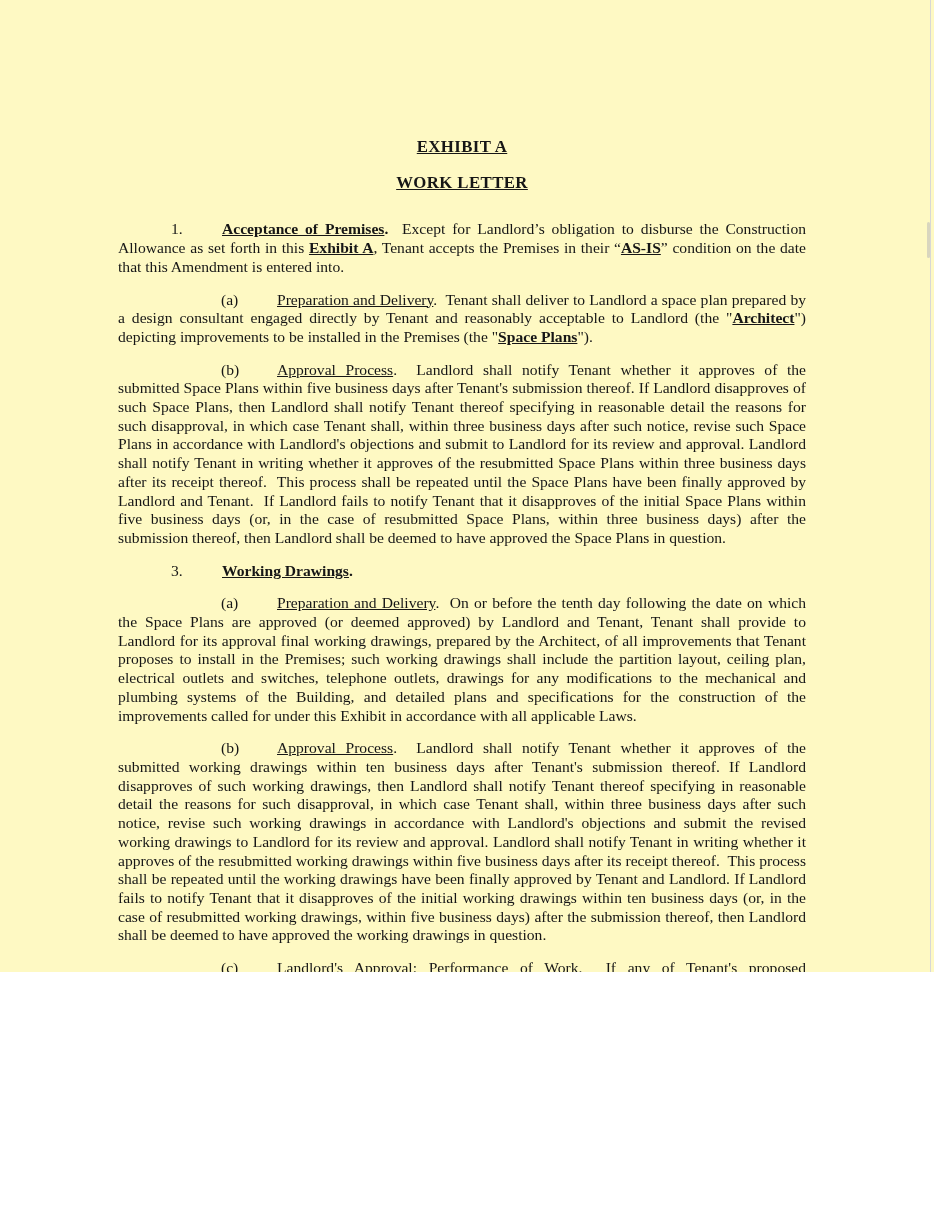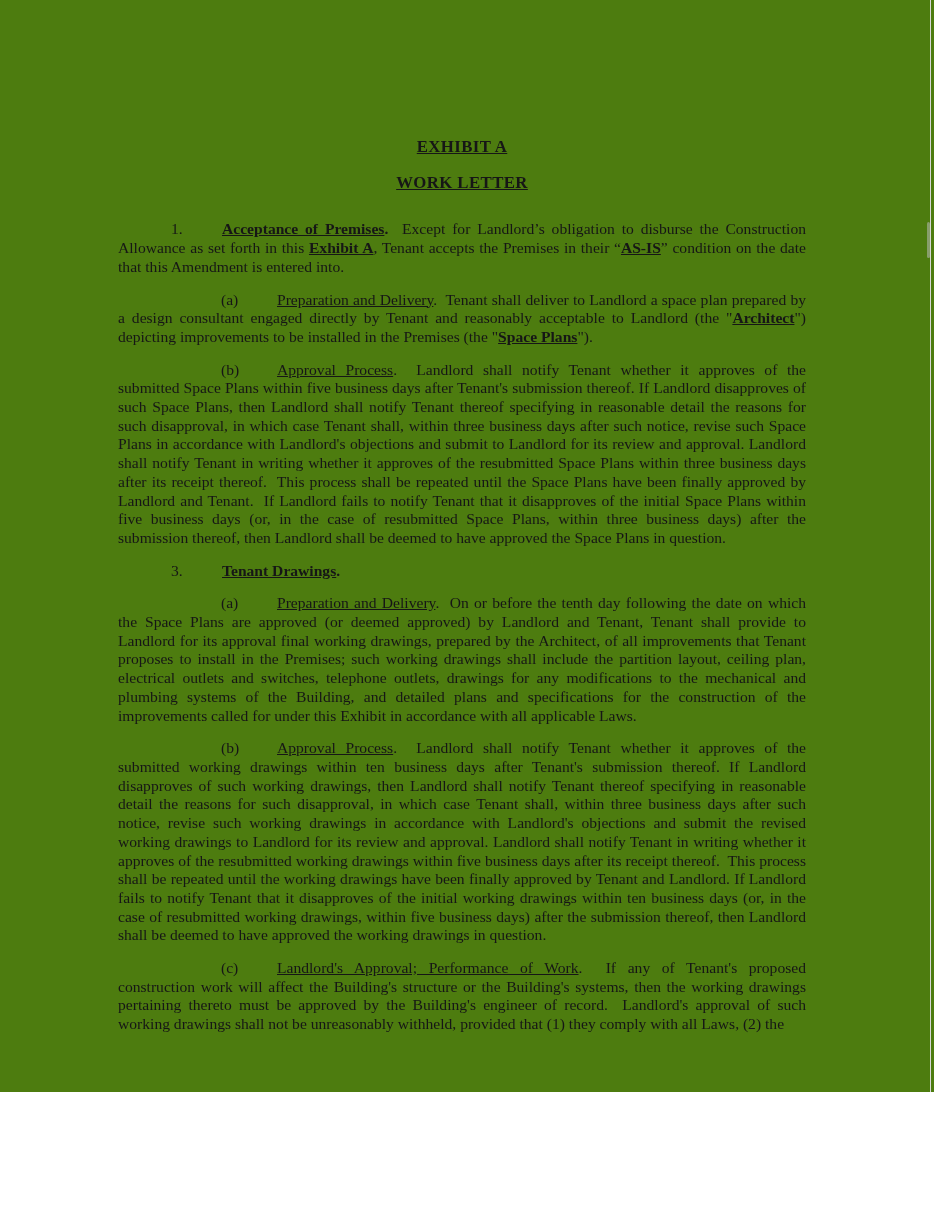--- a/index.html
+++ b/index.html
@@ -3,22 +3,22 @@
 <meta charset="utf-8">
 <style>
   html, body {
     margin: 0;
     padding: 0;
     background: #ffffff;
   }
   .page {
     position: relative;
     width: 934px;
-    height: 1092px;
-    background: #4d7c0f;
+    height: 972px;
+    background: #fef9c3;
     font-family: "Liberation Serif", serif;
     color: #161616;
     overflow: hidden;
   }
   
   .scan-edge {
     position: absolute;
     top: 0;
     right: 3px;
     width: 1px;
@@ -106,21 +106,21 @@
       <span>WORK LETTER</span>
     </div>
 
     <p class="para level-1 first"><span class="num">1.</span><span><span class="b u">Acceptance of Premises</span><span class="b">.</span><span>&nbsp; Except for Landlord’s obligation to disburse the Construction Allowance as set forth in this </span><span class="b u">Exhibit A</span><span>, Tenant accepts the Premises in their “</span><span class="b u">AS-IS</span><span>” condition on the date that this Amendment is entered into.</span></span></p>
 
 
     <p class="para level-2"><span class="num">(a)</span><span><span class="u">Preparation and Delivery</span><span>.&nbsp; Tenant shall deliver to Landlord a space plan prepared by a design consultant engaged directly by Tenant and reasonably acceptable to Landlord (the "</span><span class="b u">Architect</span><span>") depicting improvements to be installed in the Premises (the "</span><span class="b u">Space Plans</span><span>").</span></span></p>
 
     <p class="para level-2"><span class="num">(b)</span><span><span class="u">Approval Process</span><span>.&nbsp; Landlord shall notify Tenant whether it approves of the submitted Space Plans within five business days after Tenant's submission thereof. If Landlord disapproves of such Space Plans, then Landlord shall notify Tenant thereof specifying in reasonable detail the reasons for such disapproval, in which case Tenant shall, within three business days after such notice, revise such Space Plans in accordance with Landlord's objections and submit to Landlord for its review and approval. Landlord shall notify Tenant in writing whether it approves of the resubmitted Space Plans within three business days after its receipt thereof.&nbsp; This process shall be repeated until the Space Plans have been finally approved by Landlord and Tenant.&nbsp; If Landlord fails to notify Tenant that it disapproves of the initial Space Plans within five business days (or, in the case of resubmitted Space Plans, within three business days) after the submission thereof, then Landlord shall be deemed to have approved the Space Plans in question.</span></span></p>
 
-    <p class="para level-1"><span class="num">3.</span><span><span class="b u">Tenant Drawings</span><span class="b">.</span></span></p>
+    <p class="para level-1"><span class="num">3.</span><span><span class="b u">Working Drawings</span><span class="b">.</span></span></p>
 
     <p class="para level-2"><span class="num">(a)</span><span><span class="u">Preparation and Delivery</span><span>.&nbsp; On or before the tenth day following the date on which the Space Plans are approved (or deemed approved) by Landlord and Tenant, Tenant shall provide to Landlord for its approval final working drawings, prepared by the Architect, of all improvements that Tenant proposes to install in the Premises; such working drawings shall include the partition layout, ceiling plan, electrical outlets and switches, telephone outlets, drawings for any modifications to the mechanical and plumbing systems of the Building, and detailed plans and specifications for the construction of the improvements called for under this Exhibit in accordance with all applicable Laws.</span></span></p>
 
     <p class="para level-2"><span class="num">(b)</span><span><span class="u">Approval Process</span><span>.&nbsp; Landlord shall notify Tenant whether it approves of the submitted working drawings within ten business days after Tenant's submission thereof. If Landlord disapproves of such working drawings, then Landlord shall notify Tenant thereof specifying in reasonable detail the reasons for such disapproval, in which case Tenant shall, within three business days after such notice, revise such working drawings in accordance with Landlord's objections and submit the revised working drawings to Landlord for its review and approval. Landlord shall notify Tenant in writing whether it approves of the resubmitted working drawings within five business days after its receipt thereof.&nbsp; This process shall be repeated until the working drawings have been finally approved by Tenant and Landlord. If Landlord fails to notify Tenant that it disapproves of the initial working drawings within ten business days (or, in the case of resubmitted working drawings, within five business days) after the submission thereof, then Landlord shall be deemed to have approved the working drawings in question.</span></span></p>
 
     <p class="para level-2"><span class="num">(c)</span><span><span class="u">Landlord's Approval; Performance of Work</span><span>.&nbsp; If any of Tenant's proposed construction work will affect the Building's structure or the Building's systems, then the working drawings pertaining thereto must be approved by the Building's engineer of record.&nbsp; Landlord's approval of such working drawings shall not be unreasonably withheld, provided that (1) they comply with all Laws, (2) the</span></span></p>
 
   </div>
 
   <div class="footer">

